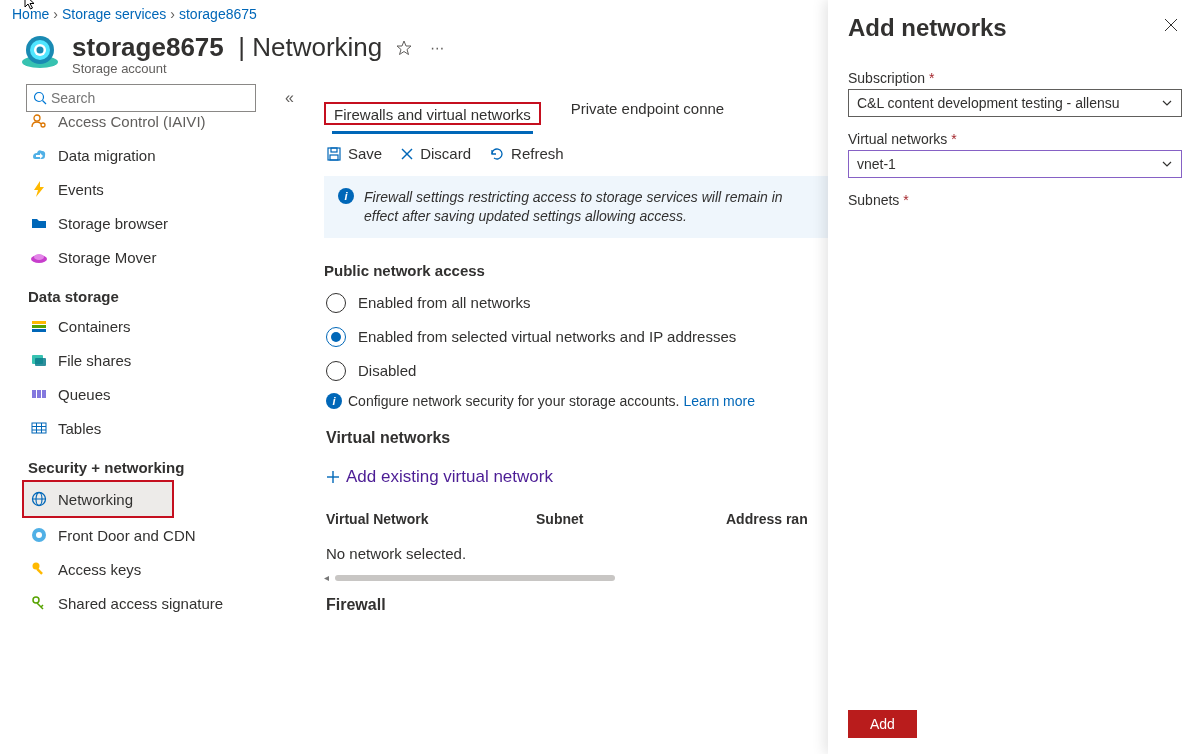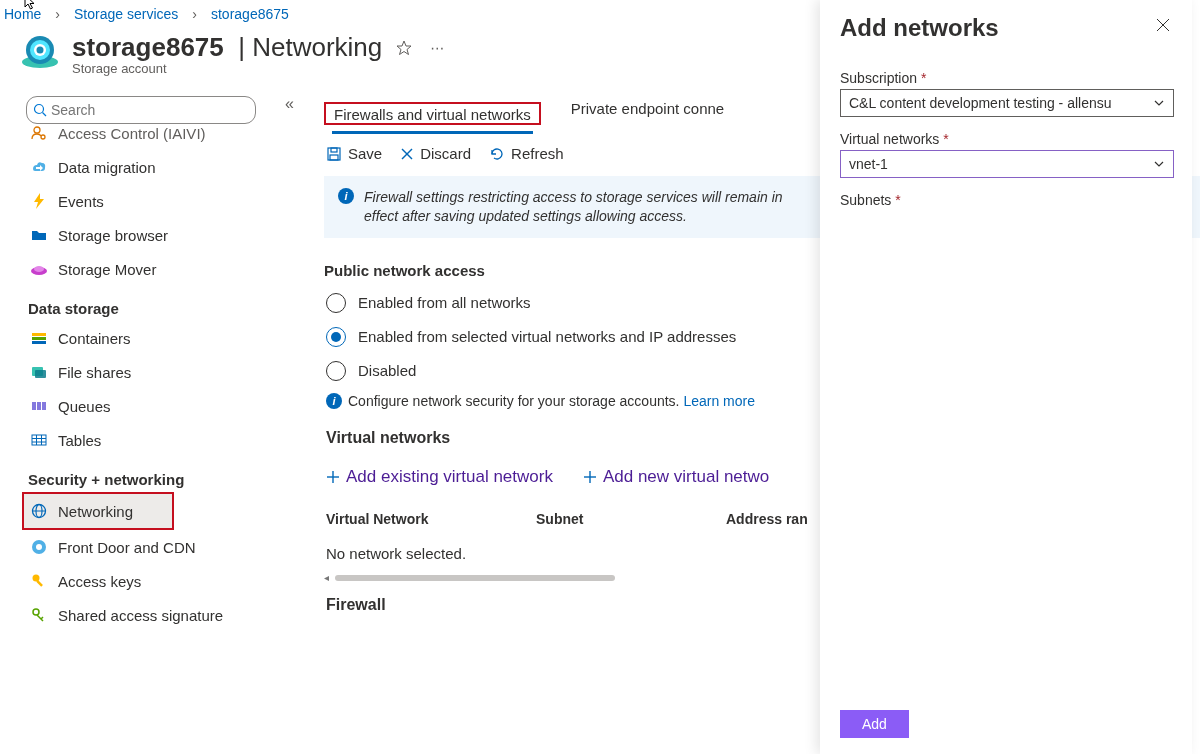--- a/index.html
+++ b/index.html
@@ -1,31 +1,31 @@
 <!DOCTYPE html>
 <html><head>
 <meta charset="utf-8">
 <style>
   * { box-sizing: border-box; }
   html, body { margin: 0; padding: 0; font-family: "Segoe UI", -apple-system, sans-serif; font-size: 14px; color: #323130; background:#fff; height:754px; width:1200px; overflow:hidden;}
   a { color: #0067b8; text-decoration:none; }
-  .breadcrumb { padding: 6px 20px 2px 4px; display:flex; align-items:center; gap:14px; font-size:14px;}
+  .breadcrumb { padding: 6px 20px 2px 12px; display:flex; align-items:center; gap:4px; font-size:14px;}
   .breadcrumb .sep { color:#605e5c; }
   .header-row { display:flex; align-items:flex-start; padding: 8px 20px 0 20px; gap:12px;}
   .res-icon { width:40px; height:40px; }
   .title-group { display:flex; flex-direction:column; }
   .title-line { display:flex; align-items:center; gap:10px; }
   .h1 { font-size:26px; font-weight:600; }
   .h1-light { font-weight:300; color:#323130;}
   .subtitle { color:#605e5c; font-size:13px; margin-top:-2px;}
   .fav-btn, .more-btn { cursor:pointer; color:#605e5c; display:inline-flex; align-items:center; padding:4px; }
   .layout { display:flex; height: calc(100% - 110px); }
   .sidebar { width:308px; position:relative; display:flex; flex-direction:column; }
   .search-row { display:flex; align-items:center; gap:8px; padding: 8px 10px 6px 26px;}
-  .search-box { flex:0 0 230px; height:28px; display:flex; align-items:center; border:1px solid #8a8886; border-radius:11px; padding:0 6px;margin-top:12px;}
+  .search-box { flex:0 0 230px; height:28px; display:flex; align-items:center; border:1px solid #8a8886; border-radius:0; padding:0 6px;}
   .search-box svg { flex:0 0 auto; }
   .search-box input { border:none; outline:none; flex:1; font-size:14px; padding:2px 4px; background:transparent;}
   .collapse-btn { color:#605e5c; cursor:pointer; font-size:16px; margin-left:auto; padding:4px;}
   .menu { overflow-y:auto; padding-bottom:12px; margin-top:-6px;}
   .menu-item { display:flex; align-items:center; gap:10px; padding:8px 12px 8px 30px; cursor:pointer; white-space:nowrap; font-size:15px;}
   .menu-item.selected { background:#edebe9; }
   .menu-group { padding:14px 12px 4px 28px; font-weight:600; font-size:15px;}
   .menu-item.truncated { font-family: "Segoe UI", sans-serif; letter-spacing:0; padding-top:0;}
   .menu .icon-slot { width:18px; height:18px; display:inline-flex; align-items:center; justify-content:center;}
   .main { flex:1; overflow:hidden; padding: 8px 0 0 16px; position:relative;}
@@ -41,31 +41,31 @@
   .section-label { font-size:15px; padding:24px 0 10px 0; color:#323130;font-weight:bold;}
   .section-h { font-size:16px; font-weight:600; padding:18px 0 12px 2px;}
   .radio-row { display:flex; align-items:center; gap:12px; padding:4px 2px 10px 2px; cursor:pointer; font-size:15px;}
   .radio { width:20px; height:20px; border:1px solid #323130; border-radius:50%; display:inline-flex; align-items:center; justify-content:center;}
   .radio .dot { width:10px; height:10px; border-radius:50%; background:#0067b8; display:none;}
   .radio.checked { border-color:#0067b8;}
   .radio.checked .dot { display:block;}
   .link-action { color:#4c1d95; display:inline-flex; align-items:center; gap:6px; cursor:pointer; font-size:17px; padding:8px 12px 8px 2px;justify-content:center;}
   .table-head { display:flex; gap:60px; padding:16px 2px 8px 2px; font-weight:600; font-size:14px;}
   .empty-row { padding:10px 2px; font-size:15px; color:#323130;}
-  .panel { position:absolute; top:0; right:8px; width:372px; height:754px; background:#fff; box-shadow:-4px 0 12px rgba(0,0,0,0.1); padding:14px 18px 16px 20px; display:flex; flex-direction:column;}
+  .panel { position:absolute; top:0; right:0; width:372px; height:754px; background:#fff; box-shadow:-4px 0 12px rgba(0,0,0,0.1); padding:14px 18px 16px 20px; display:flex; flex-direction:column;}
   .panel-header { display:flex; align-items:flex-start; justify-content:space-between; padding-bottom:28px;}
   .panel-title { font-size:24px; font-weight:600; }
   .panel-close { cursor:pointer; padding:4px; font-size:14px;}
   .field { margin-bottom:14px; }
   .field-label { font-size:14px; margin-bottom:3px; color:#323130;}
   .req { color:#a4262c; }
   .select { height:28px; border:1px solid #605e5c; display:flex; align-items:center; justify-content:space-between; padding:0 8px; cursor:pointer; font-size:14px;}
   .select.hl { border-color:#8661c5; }
   .panel-footer { margin-top:auto; }
-  .btn-primary { background:#8b5cf6; color:#fff; border:none; padding:6px 22px; font-size:14px; cursor:pointer;}
+  .btn-primary { background:#b91c1c; color:#fff; border:none; padding:6px 22px; font-size:14px; cursor:pointer;}
   .hscroll { height:10px; display:flex; align-items:center; padding-top:2px;}
   .hscroll .thumb { width:280px; height:6px; background:#c8c6c4; border-radius:3px; margin-left:4px;}
   .hscroll .arrow { font-size:10px; color:#777; margin-right:2px;}
   .cursor { position:absolute; left:24px; top:-6px; }
 </style>
 </head>
 <body>
 
 <svg class="cursor" width="16" height="16" viewBox="0 0 16 16">
     <path d="M1 1 L1 13 L4 10 L6.5 15 L8.5 14 L6 9.5 L10 9.5 Z" fill="#fff" stroke="#000" stroke-width="1"></path>
@@ -309,27 +309,20 @@
 
     <div class="section-h">Virtual networks</div>
     <div style="display:flex; gap:16px;">
       <span class="link-action">
         <svg width="14" height="14" viewBox="0 0 14 14" stroke="#0067b8" stroke-width="1.4">
             <line x1="7" y1="1" x2="7" y2="13"></line>
             <line x1="1" y1="7" x2="13" y2="7"></line>
           </svg>
         <span>Add existing virtual network</span>
       </span>
-      <span class="link-action">
-        <svg width="14" height="14" viewBox="0 0 14 14" stroke="#0067b8" stroke-width="1.4">
-            <line x1="7" y1="1" x2="7" y2="13"></line>
-            <line x1="1" y1="7" x2="13" y2="7"></line>
-          </svg>
-        <span>Add new virtual netwo</span>
-      </span>
     </div>
     <div class="table-head">
       <span style="width:150px;">Virtual Network</span>
       <span style="width:130px;">Subnet</span>
       <span>Address ran</span>
     </div>
     <div class="empty-row">No network selected.</div>
     <div class="hscroll">
         <span class="arrow">◂</span>
         <span class="thumb"></span>

